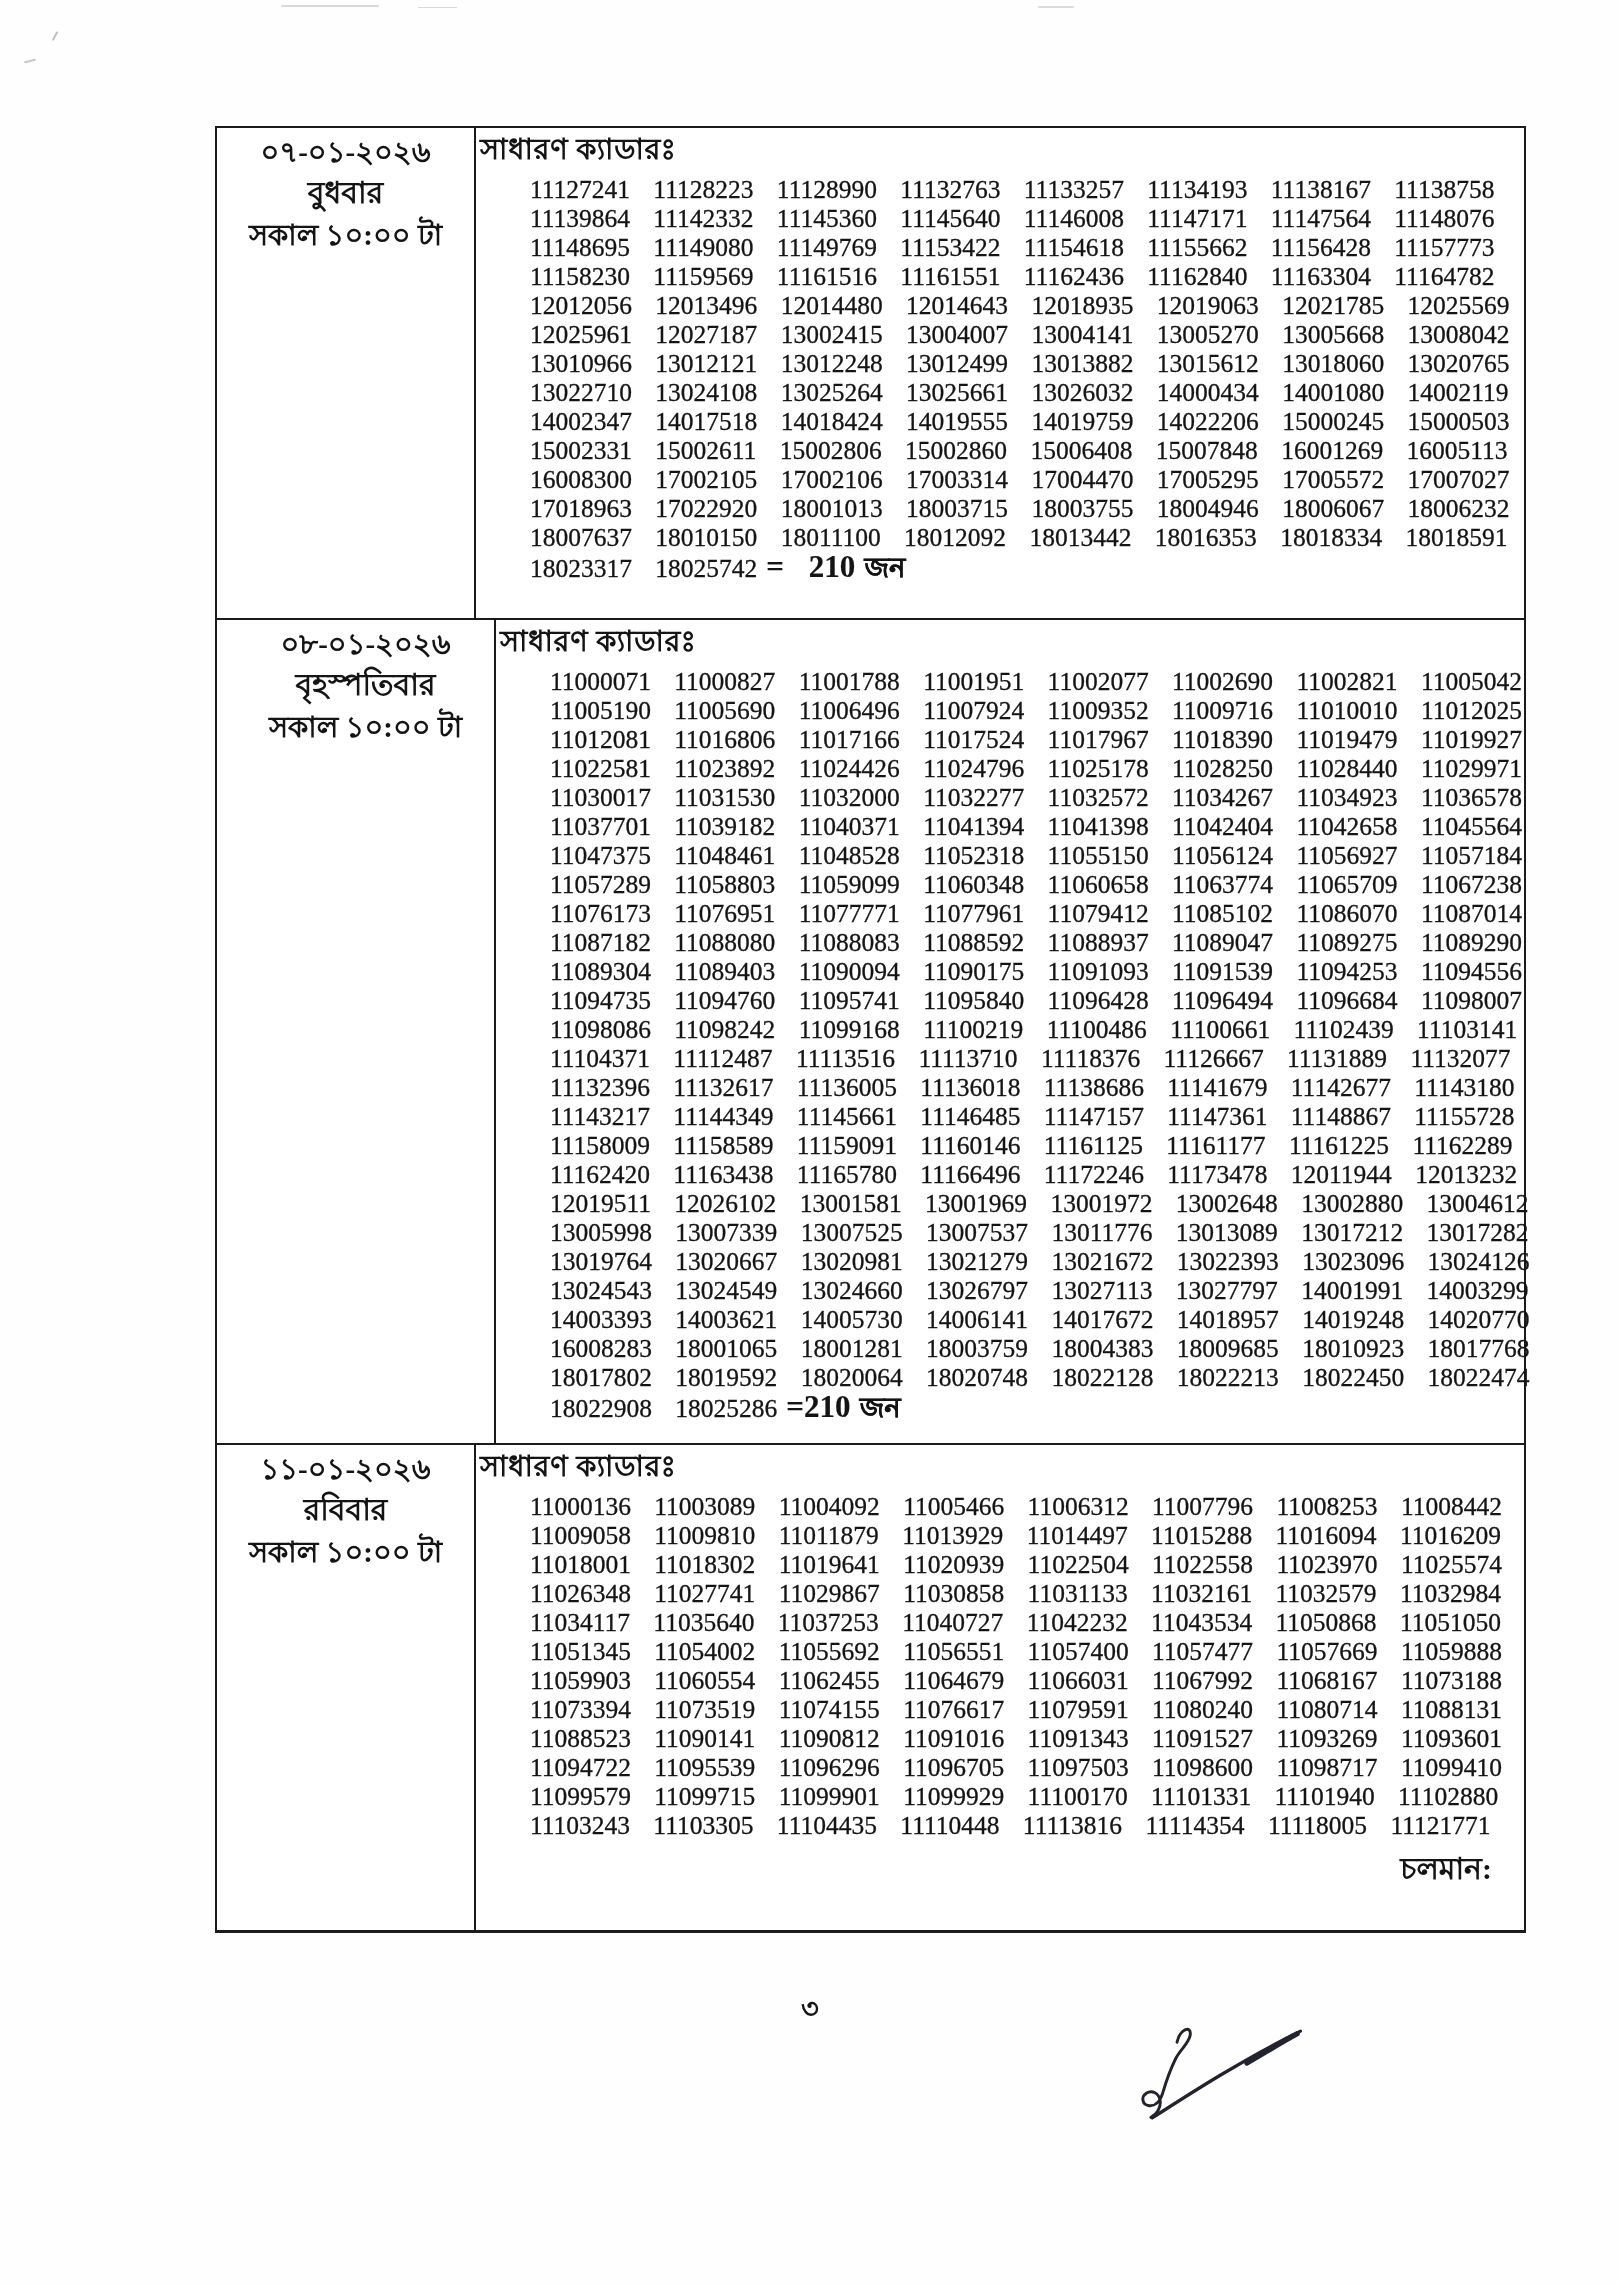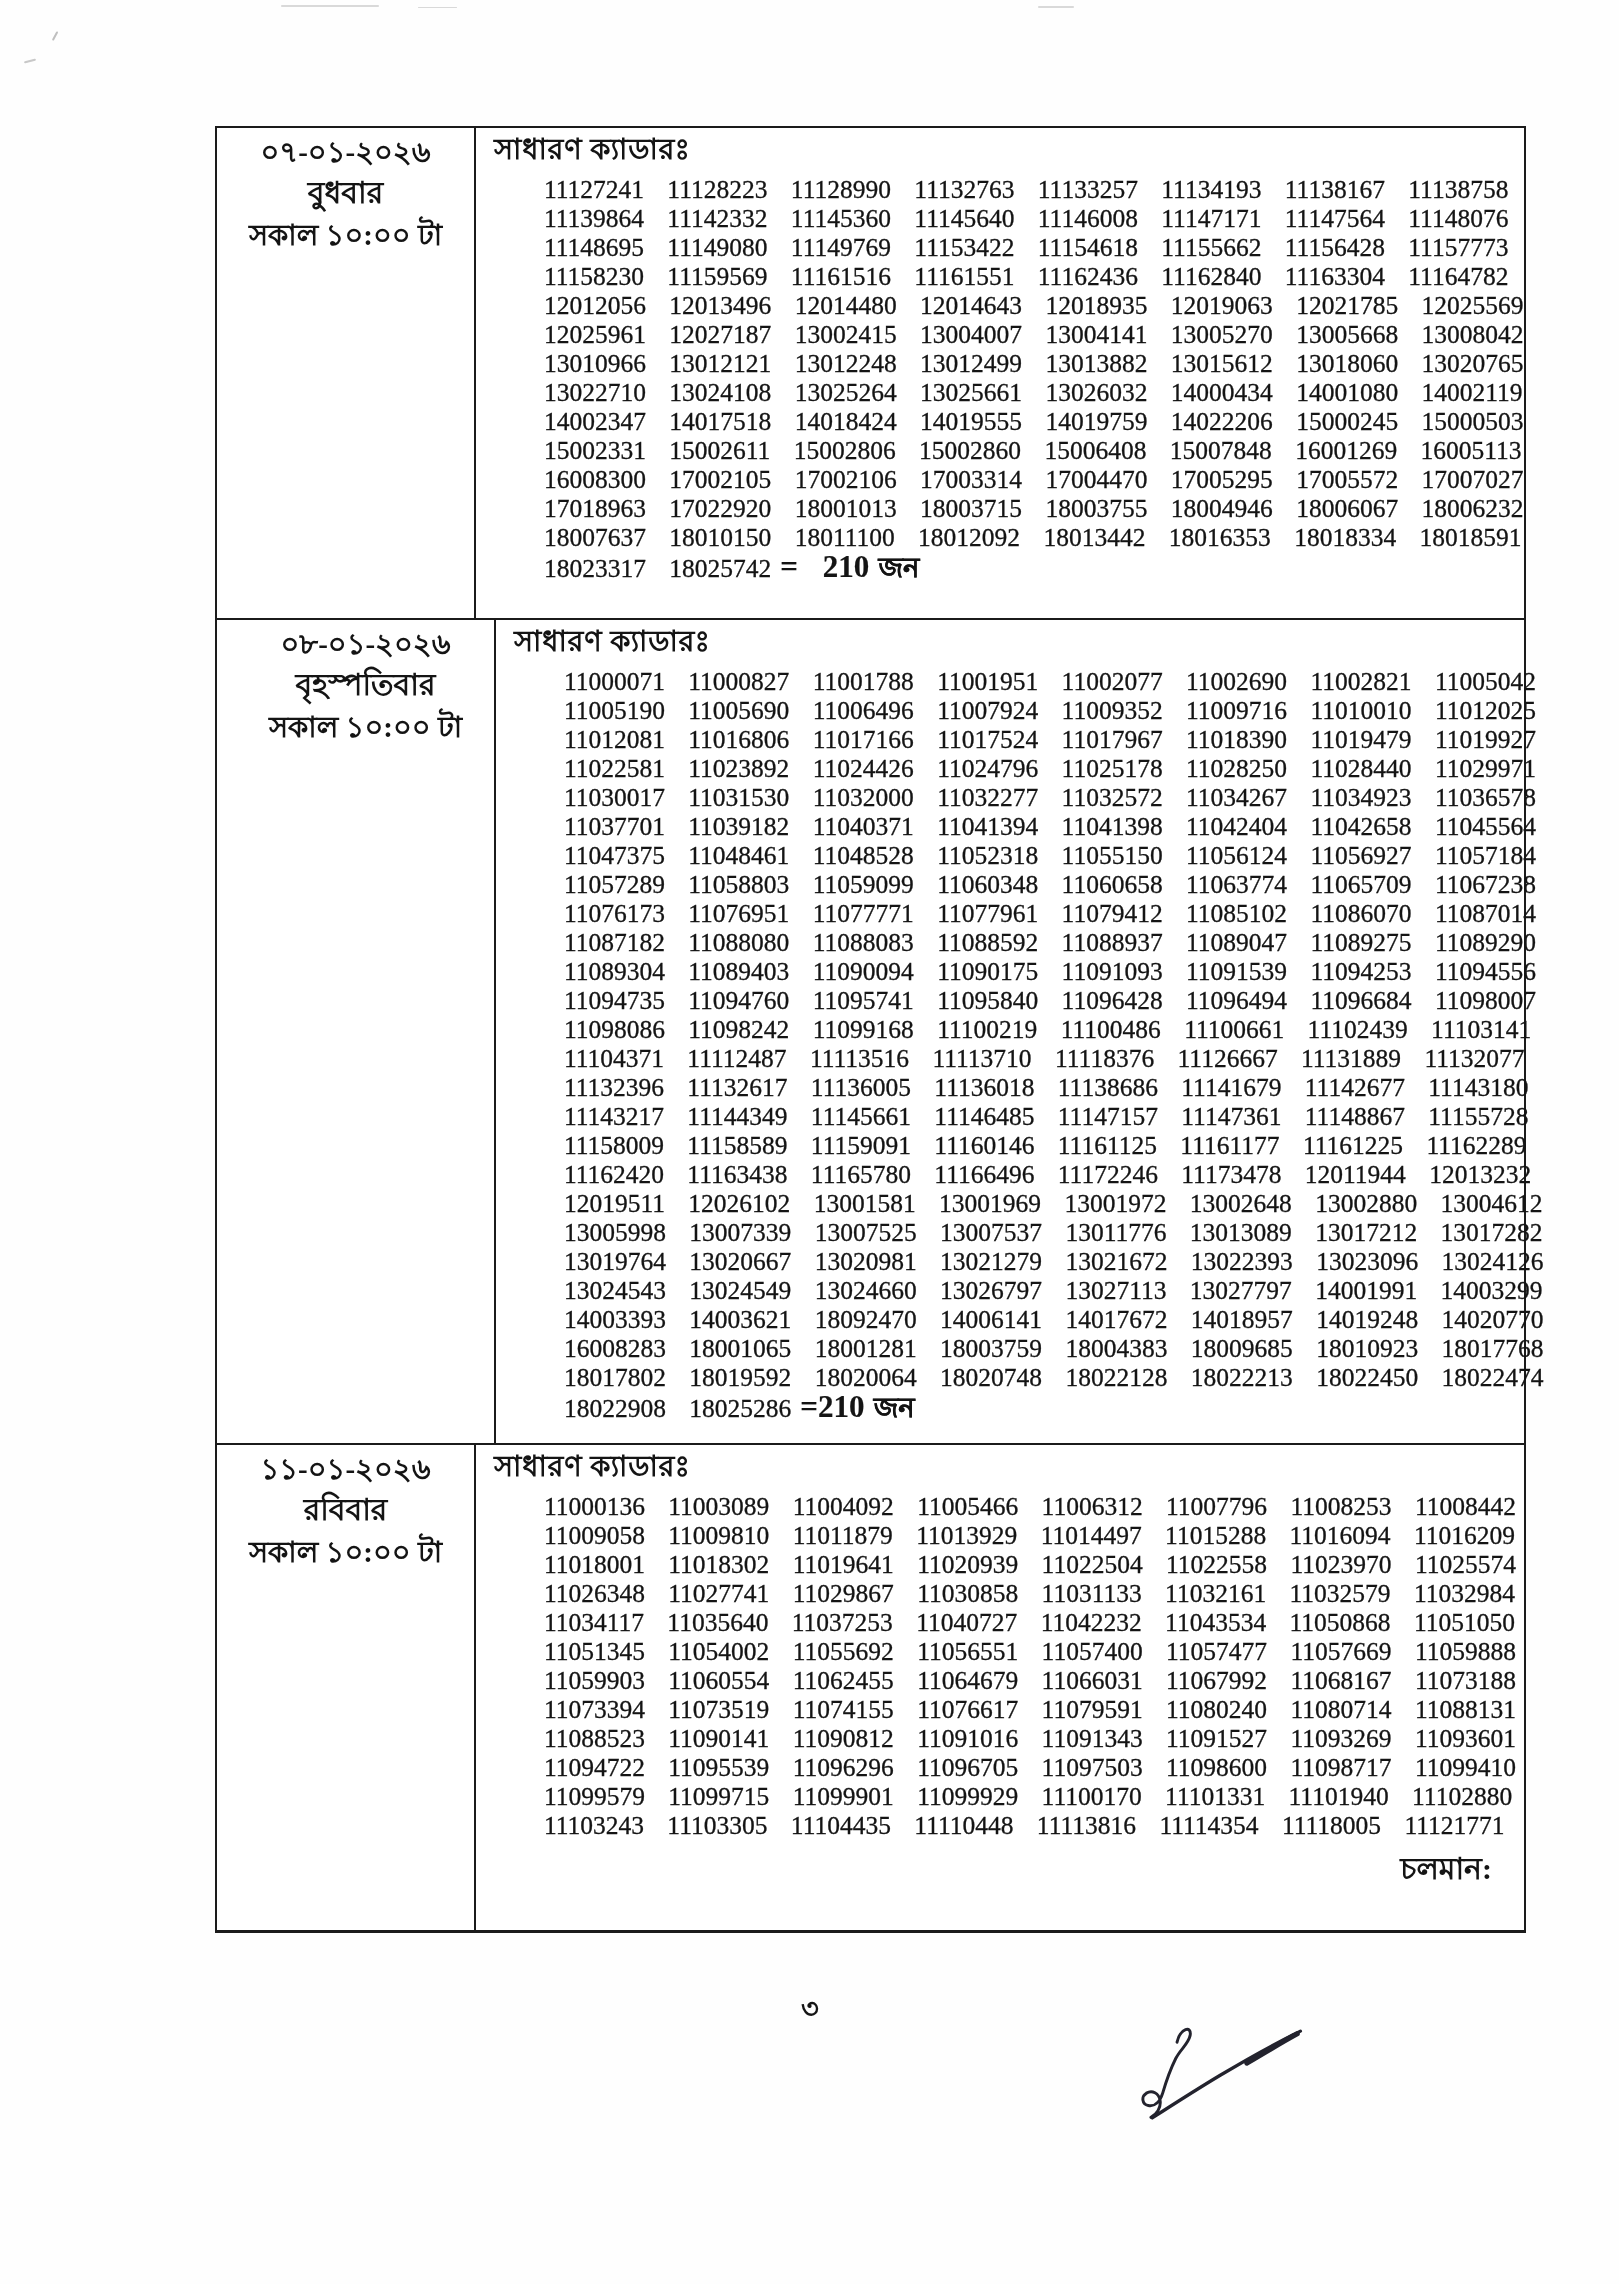--- a/index.html
+++ b/index.html
@@ -22,21 +22,21 @@
   .artifact.a5{left:23.5px;top:60px;width:11.7px;height:2px;transform:rotate(-14deg);background:#9a9a9a;}
 
   
   .schedule-table{
     position:absolute;left:215px;top:126px;width:1311px;
     border:2.6px solid #1b1b1b;
     border-bottom-width:3.3px;
     background:#fff;
     box-sizing:border-box;
   }
-  .t-row{display:flex;box-sizing:border-box;gap:14px;}
+  .t-row{display:flex;box-sizing:border-box;}
   .t-row.r1{height:492px;border-bottom:2.6px solid #1b1b1b;}
   .t-row.r2{height:825px;border-bottom:2.6px solid #1b1b1b;padding-left:20px;}
   .t-row.r3{height:485px;}
 
   .date-cell{
     width:259px;min-width:259px;
     border-right:2px solid #1b1b1b;
     text-align:center;
     padding-top:6.5px;
     box-sizing:border-box;
@@ -157,21 +157,21 @@
             <div class="num-row">11098086 11098242 11099168 11100219 11100486 11100661 11102439 11103141</div>
             <div class="num-row">11104371 11112487 11113516 11113710 11118376 11126667 11131889 11132077</div>
             <div class="num-row">11132396 11132617 11136005 11136018 11138686 11141679 11142677 11143180</div>
             <div class="num-row">11143217 11144349 11145661 11146485 11147157 11147361 11148867 11155728</div>
             <div class="num-row">11158009 11158589 11159091 11160146 11161125 11161177 11161225 11162289</div>
             <div class="num-row">11162420 11163438 11165780 11166496 11172246 11173478 12011944 12013232</div>
             <div class="num-row">12019511 12026102 13001581 13001969 13001972 13002648 13002880 13004612</div>
             <div class="num-row">13005998 13007339 13007525 13007537 13011776 13013089 13017212 13017282</div>
             <div class="num-row">13019764 13020667 13020981 13021279 13021672 13022393 13023096 13024126</div>
             <div class="num-row">13024543 13024549 13024660 13026797 13027113 13027797 14001991 14003299</div>
-            <div class="num-row">14003393 14003621 18092470 14006141 14017672 14018957 14019248 14020770</div>
+            <div class="num-row">14003393 14003621 14005730 14006141 14017672 14018957 14019248 14020770</div>
             <div class="num-row">16008283 18001065 18001281 18003759 18004383 18009685 18010923 18017768</div>
             <div class="num-row">18017802 18019592 18020064 18020748 18022128 18022213 18022450 18022474</div>
           </div>
         <div class="numbers" style="margin-top:0;text-align:right;">
           <div class="num-row total-row">
             <span>18022908 18025286</span>
             <span class="count">=210</span>
             <span class="unit">জন</span>
           </div>
         </div>

